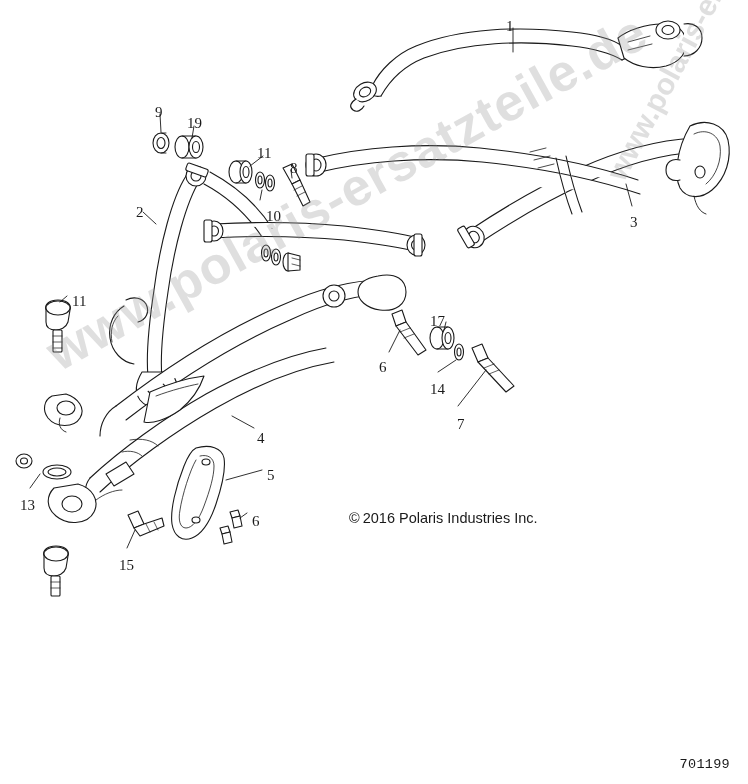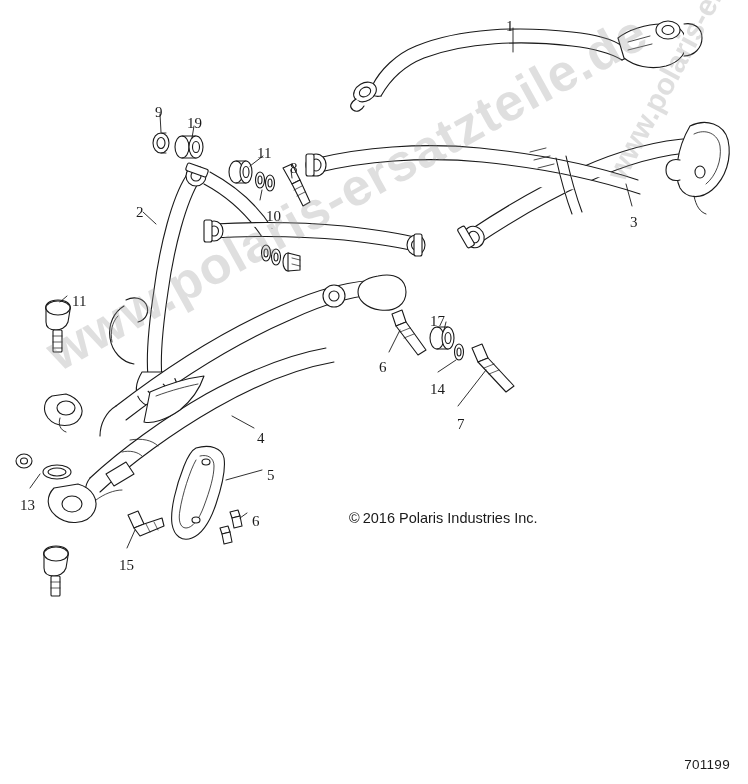--- a/index.html
+++ b/index.html
@@ -45,21 +45,21 @@
     margin-top: 44px;
   }
   .copyright .csym {
     display: inline-block;
     margin-right: 3px;
   }
   .partnumber {
     position: absolute;
     right: 18px;
     bottom: 12px;
-    font-family: Liberation Sans, sans-serif;
+    font-family: Liberation Mono, monospace;
     font-size: 13.5px;
     color: #1a1a1a;
     letter-spacing: 0.3px;
   }
   .watermark-main {
     position: absolute;
     left: 36px;
     top: 330px;
     width: 680px;
     font-family: "Liberation Sans", sans-serif;

